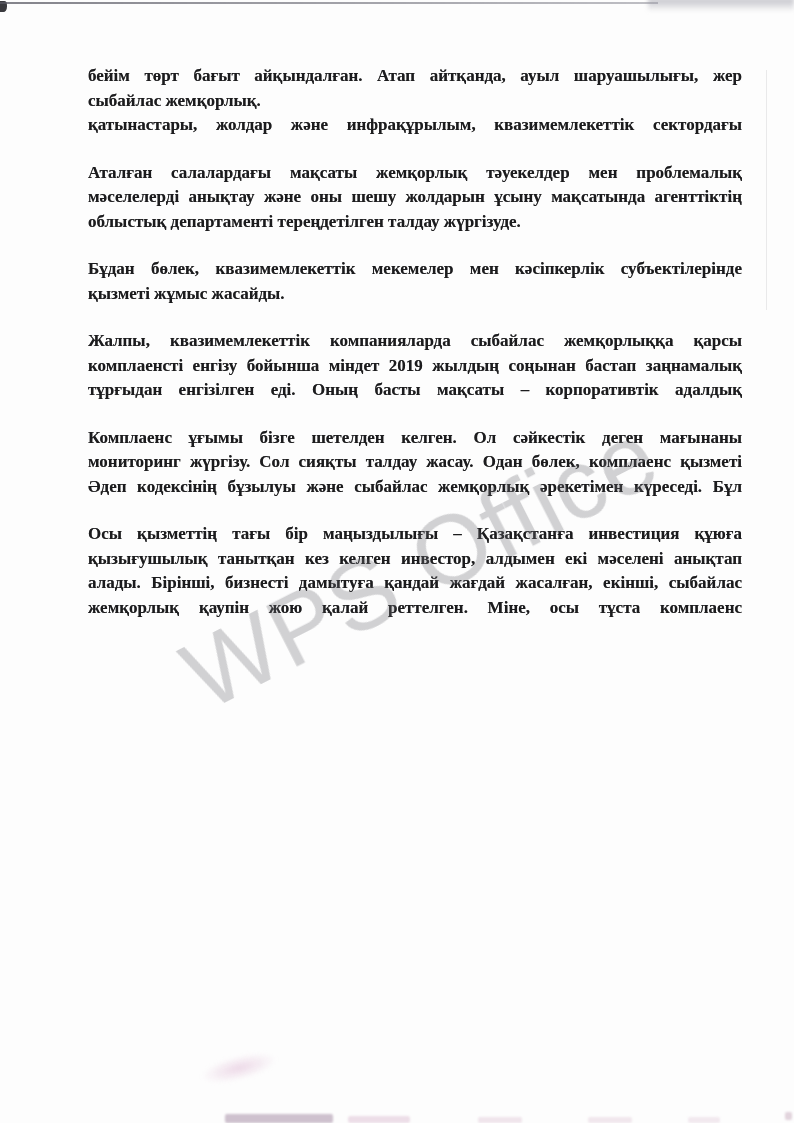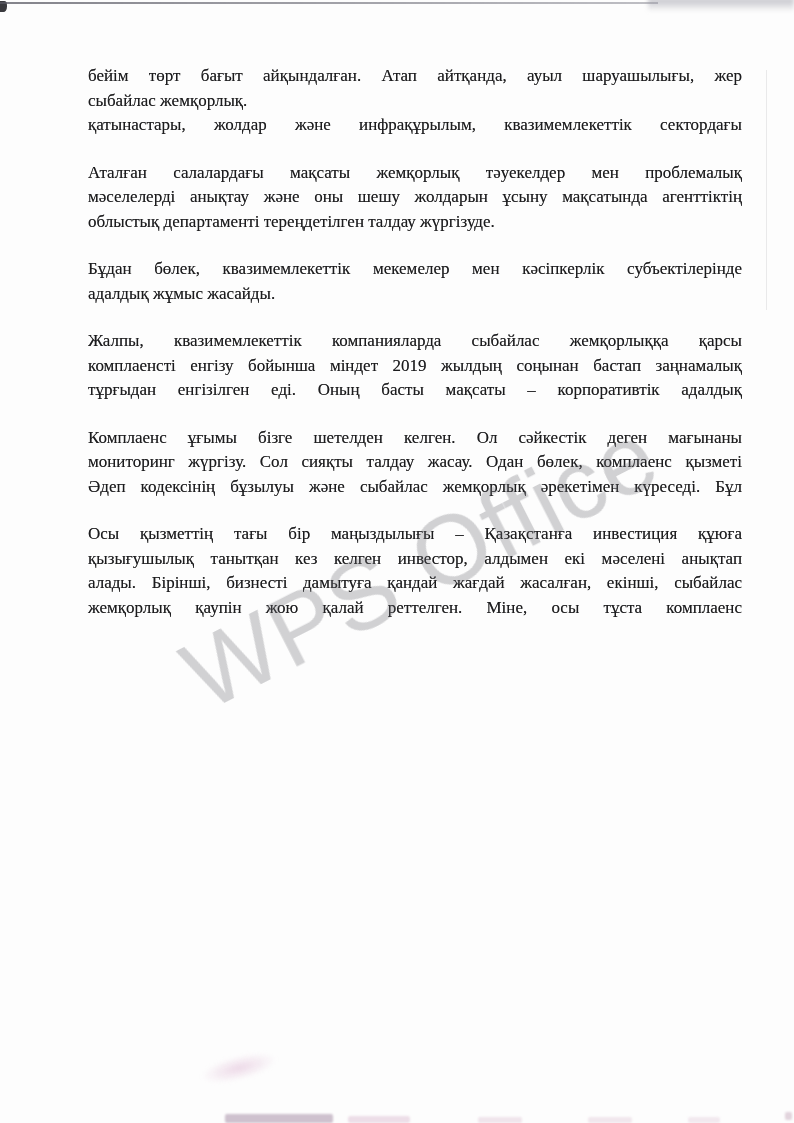--- a/index.html
+++ b/index.html
@@ -7,21 +7,21 @@
   .page {
     position:relative; width:794px; height:1123px; overflow:hidden;
     background:#fdfdfd;
   }
   
   .text-block {
     position:absolute; left:88px; top:64px; width:662px;
     color:#1c1c1e; font-size:17px;
     text-shadow:0 0 0.5px rgba(20,20,20,0.55);
   }
-  .paragraph { margin:0 8px 23px 0; }
+  .paragraph { margin:0 8px 23px 0;font-weight:bold; }
   .line {
     height:24.5px; line-height:24.5px;
     text-align:justify; text-align-last:justify;
     overflow:visible; white-space:normal;
   }
   .line.last { text-align-last:left; }
   
   .watermark {
     position:absolute; left:120px; top:505px; width:600px; height:120px;
     display:flex; align-items:center; justify-content:center;
@@ -85,21 +85,21 @@
         <div class="line last">сыбайлас жемқорлық.</div>
         <div class="line">қатынастары, жолдар және инфрақұрылым, квазимемлекеттік сектордағы</div>
       </div>
       <div class="paragraph">
         <div class="line">Аталған салалардағы мақсаты жемқорлық тәуекелдер мен проблемалық</div>
         <div class="line">мәселелерді анықтау және оны шешу жолдарын ұсыну мақсатында агенттіктің</div>
         <div class="line last">облыстық департаменті тереңдетілген талдау жүргізуде.</div>
       </div>
       <div class="paragraph">
         <div class="line">Бұдан бөлек, квазимемлекеттік мекемелер мен кәсіпкерлік субъектілерінде</div>
-        <div class="line last">адалдық жұмыс жасайды.</div>
+        <div class="line last">қызметі жұмыс жасайды.</div>
       </div>
       <div class="paragraph">
         <div class="line">Жалпы, квазимемлекеттік компанияларда сыбайлас жемқорлыққа қарсы</div>
         <div class="line">комплаенсті енгізу бойынша міндет 2019 жылдың соңынан бастап заңнамалық</div>
         <div class="line">тұрғыдан енгізілген еді. Оның басты мақсаты – корпоративтік адалдық</div>
       </div>
       <div class="paragraph">
         <div class="line">Комплаенс ұғымы бізге шетелден келген. Ол сәйкестік деген мағынаны</div>
         <div class="line">мониторинг жүргізу. Сол сияқты талдау жасау. Одан бөлек, комплаенс қызметі</div>
         <div class="line">Әдеп кодексінің бұзылуы және сыбайлас жемқорлық әрекетімен күреседі. Бұл</div>

